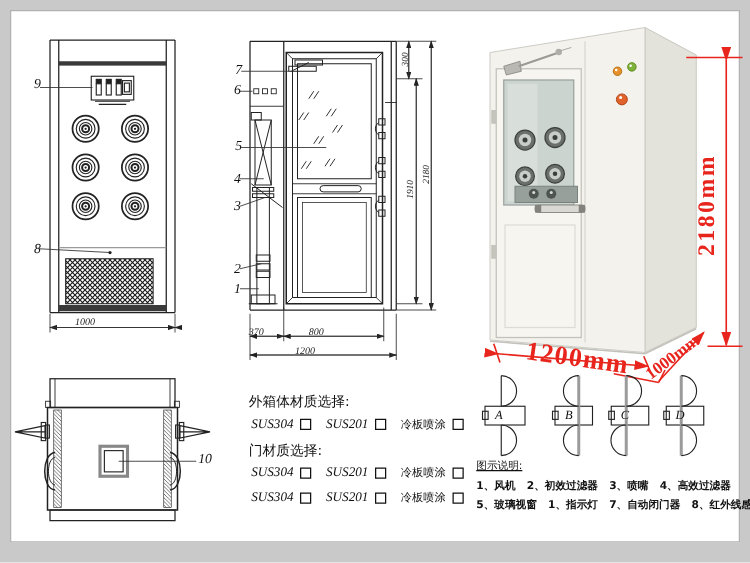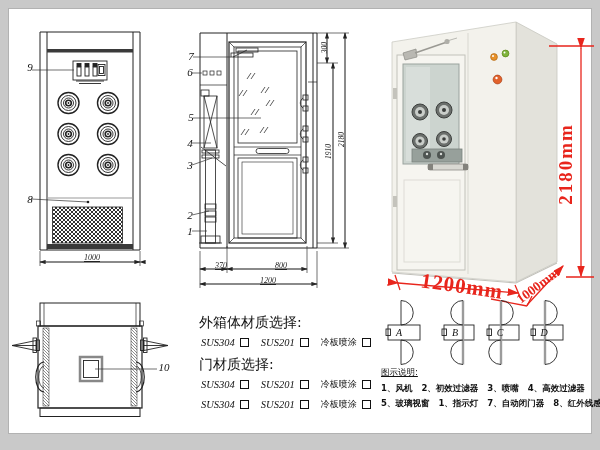--- a/index.html
+++ b/index.html
@@ -3,31 +3,31 @@
 <meta charset="utf-8">
 <style>
   html,body{margin:0;padding:0;}
   #stage{position:relative;width:600px;height:450px;background:#c9c9c9;overflow:hidden;
          font-family:"Liberation Sans",sans-serif;}
   #paper{position:absolute;left:8px;top:8px;width:584px;height:426px;background:#ffffff;
          border:1px solid #b2b2b2;box-sizing:border-box;z-index:0;}
   #draw{position:absolute;left:0;top:0;z-index:1;}
   .txt{position:absolute;z-index:2;color:#111;}
   .plbl{font:italic 11px "Liberation Serif",serif;color:#111;text-align:center;width:12px;}
-  .dim{font:italic 8px "Liberation Serif",serif;color:#222;text-align:right;text-decoration:underline;}
+  .dim{font:italic 8px "Liberation Serif",serif;color:#222;text-align:left;}
   .vdim{font:italic 7.5px "Liberation Serif",serif;color:#222;text-align:center;
         transform:rotate(-90deg);transform-origin:center;}
   .cfg{font:italic 10px "Liberation Serif",serif;text-align:center;width:12px;}
   .cn{font-family:"DejaVu Sans","Liberation Sans",sans-serif;}
   .red-dim{color:#e8251c;font-family:"Liberation Serif",serif;font-weight:bold;text-align:center;}
   #dim-h{left:501px;top:153px;width:130px;font-size:19px;letter-spacing:2px;transform:rotate(-90deg);}
   #dim-w{left:400px;top:274px;width:124px;font-size:21px;letter-spacing:1px;transform:rotate(8deg);}
   #dim-d{left:503px;top:278px;width:70px;font-size:13.5px;transform:rotate(-37deg);}
   #materials{left:197px;top:314px;width:182px;}
-  .mat-title{font-size:14px;margin:0 0 4px 2px;color:#111;}
+  .mat-title{font-size:11px;margin:0 0 4px 2px;color:#111;}
   .mat-row{display:flex;align-items:center;margin:0 0 7px 4px;
            font:italic 10.5px "Liberation Serif",serif;color:#111;}
   .mat-row .opt{margin-right:0;}
   .cb{display:inline-block;width:7px;height:7px;border:1.2px solid #111;margin:0 12px 0 5px;}
   .cb:last-child{margin-right:0;}
   #legend{left:381px;top:367px;width:208px;font-size:8.5px;color:#111;}
   #legend .lg-title{margin-bottom:4px;text-decoration:underline;}
   #legend .lg-row{margin-bottom:3px;white-space:nowrap;}
   #legend .lg-row span{margin-right:9px;font-weight:bold;}
 </style>

